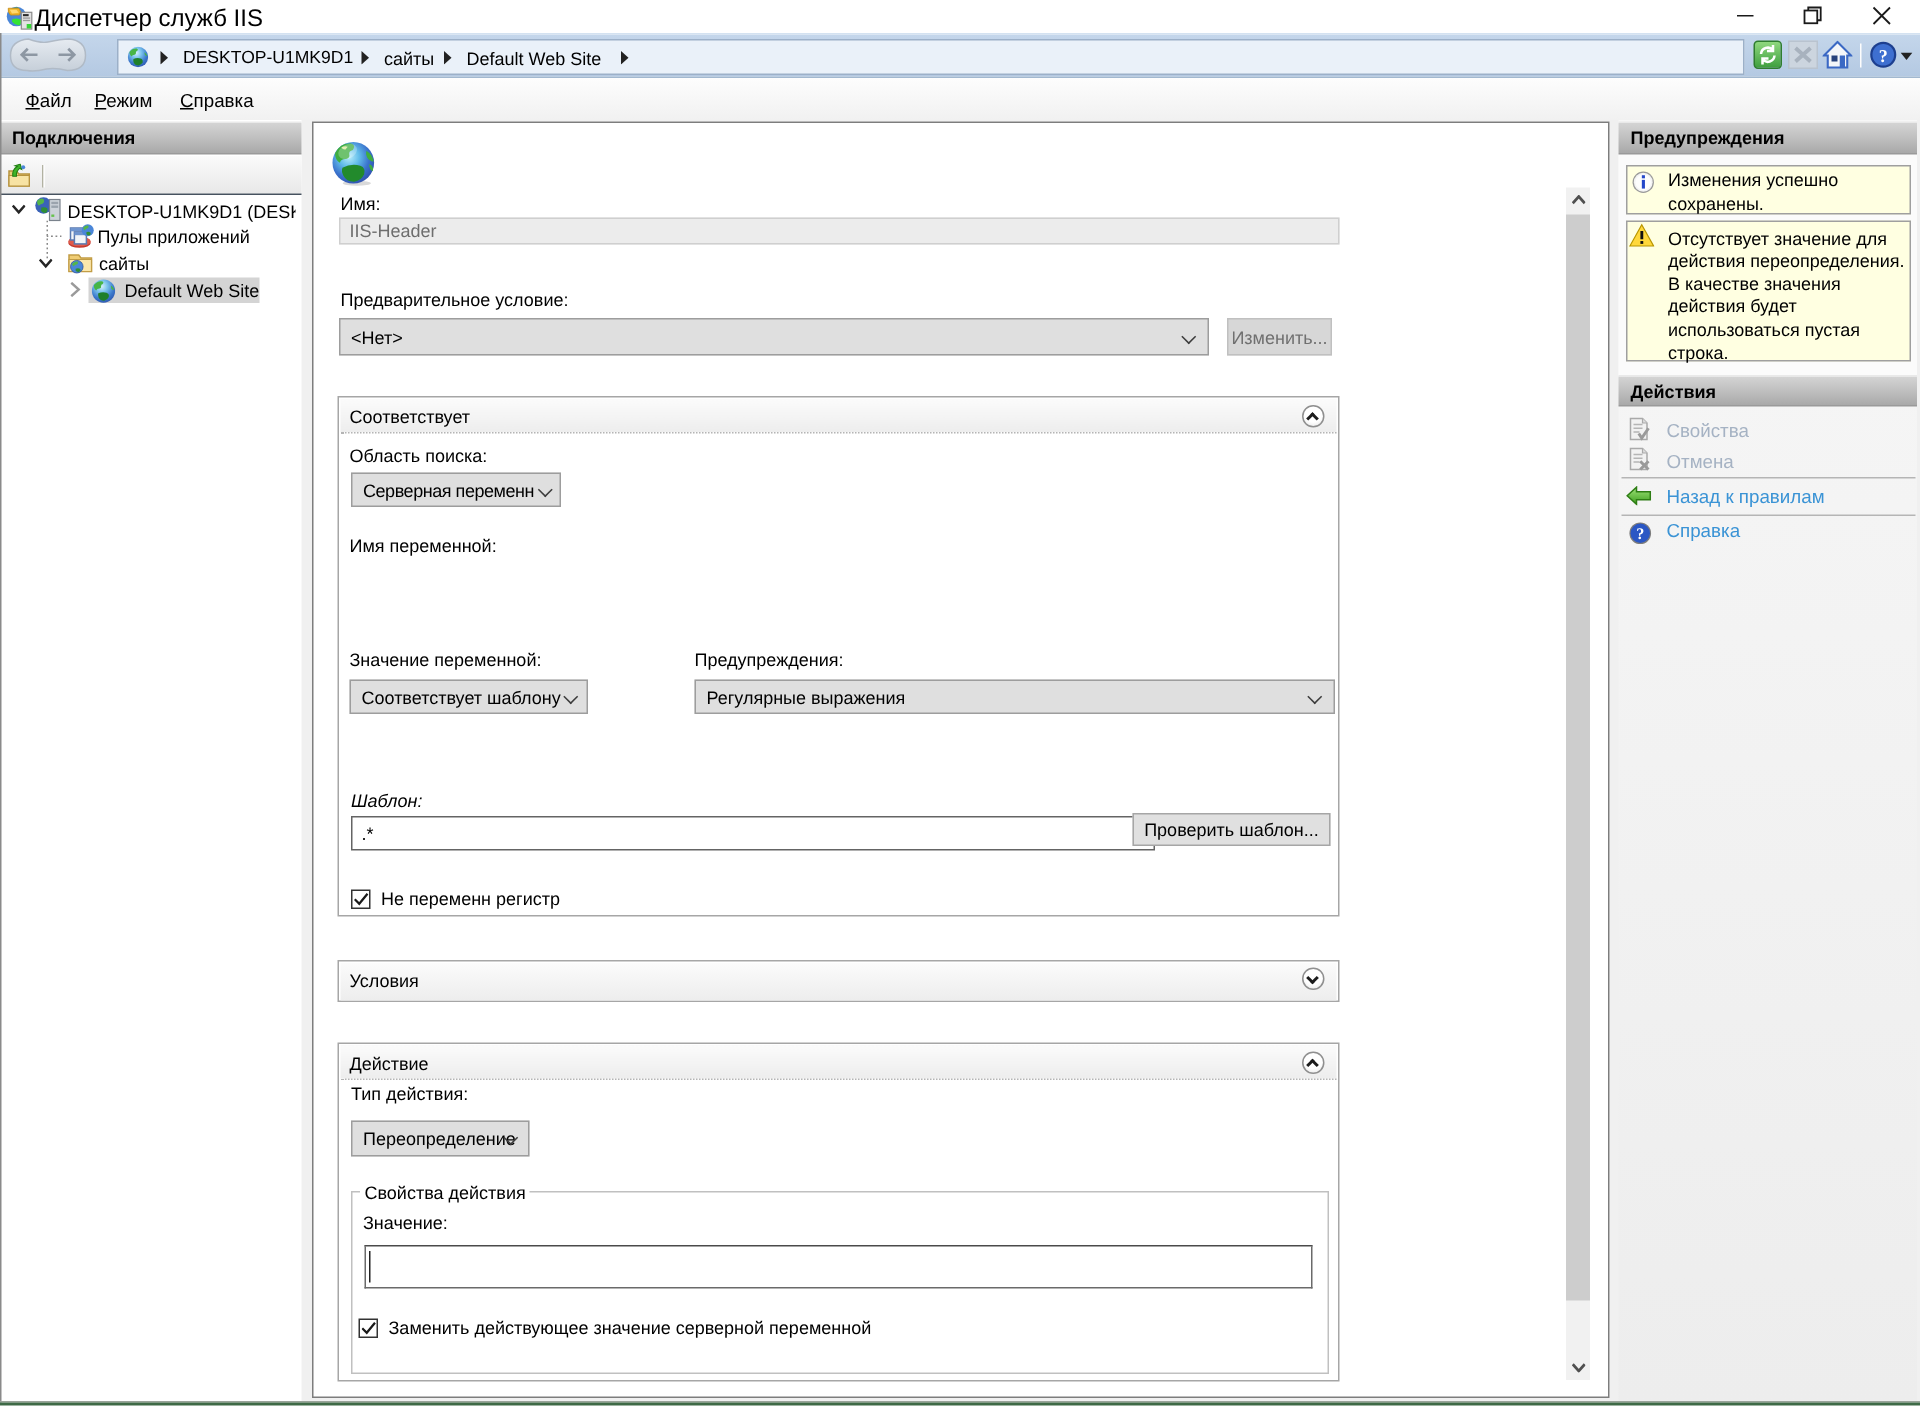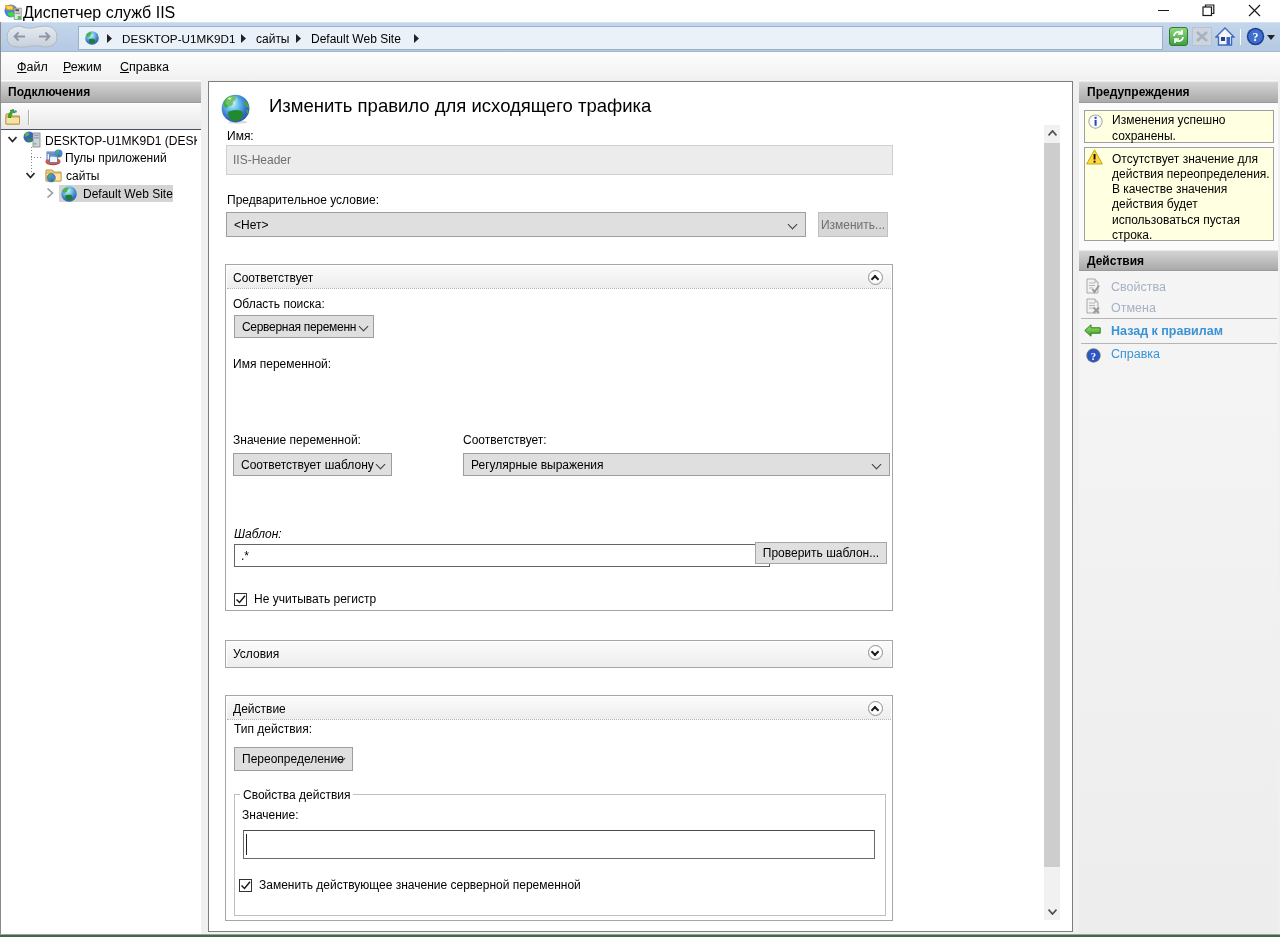--- a/index.html
+++ b/index.html
@@ -213,56 +213,55 @@
     </defs>
     <ellipse cx="18" cy="30" rx="10" ry="1.8" fill="#d9d9d9"></ellipse>
     <circle cx="15.5" cy="15.5" r="14.8" fill="url(#gl)"></circle>
     <path d="M2.6 8.5 Q6.5 1.2 13.8 1.8 Q17.5 2.8 15.2 6.4 Q12.2 7.2 12.6 9.4 Q13.4 12 10.4 12.8 Q6.6 12.6 6 15.4 Q3.2 13.8 2.8 11 Q2.4 9.5 2.6 8.5Z" fill="#3fae3f"></path>
     <path d="M7 4.5 Q9.5 3.2 11.5 4 L10 6 Q8 6.3 7 4.5Z" fill="#d8e89a"></path>
     <path d="M7.8 19 Q14 15.8 20.5 17.6 Q24.5 19.2 23.2 23.6 Q21.2 28 16.2 29 Q10.8 29.2 8.4 24.6 Q6.8 21.4 7.8 19Z" fill="#228a2c"></path>
     <path d="M24.8 7 Q29.4 9.8 30 14.8 Q26.8 14.4 25.2 11.4 Q24.2 8.8 24.8 7Z" fill="#3fae3f"></path>
     <path d="M26.8 16.5 Q30 17.2 29.4 21.5 Q26.8 20.6 26.8 16.5Z" fill="#3fae3f"></path>
     <ellipse cx="11.5" cy="7.5" rx="7" ry="5" fill="#ffffff" opacity="0.25" transform="rotate(-25 11.5 7.5)"></ellipse>
   </svg>
-  <div class="abs" style="left:269px;top:95px;font-size:18.5px;color:#000;">Изменить правило для исходящего трафика</div>
 
   <div class="lbl" style="left:227px;top:129px;">Имя:</div>
-  <div class="input" style="left:226px;top:145px;width:667px;height:30px;background:#ececec;border-color:#cfcfcf;color:#6e6e6e;">IIS-Header</div>
+  <div class="input" style="left:226px;top:145px;width:667px;height:18px;background:#ececec;border-color:#cfcfcf;color:#6e6e6e;">IIS-Header</div>
 
   <div class="lbl" style="left:227px;top:193px;">Предварительное условие:</div>
   <div class="combo" style="left:226px;top:212px;width:580px;height:25px;">&lt;Нет&gt;<span class="chev" style="right:9px;top:8px;"></span></div>
   <div class="btn" style="left:818px;top:212px;width:70px;height:25px;background:#d7d7d7;border-color:#c0c0c0;color:#707070;">Изменить...</div>
 
   <div class="gbox" style="left:225px;top:264px;width:668px;height:347px;">
     <div class="ghead ghead-dot"></div>
   </div>
   <div class="sectitle" style="left:233px;top:271px;">Соответствует</div>
   <div class="circbtn" style="left:868px;top:270px;">
       <span class="c" style="transform:rotate(45deg);"></span>
     </div>
 
   <div class="lbl" style="left:233px;top:297px;">Область поиска:</div>
   <div class="combo" style="left:234px;top:315px;width:140px;height:23px;letter-spacing:-0.3px;">Серверная переменн<span class="chev" style="right:6px;top:7px;"></span></div>
 
   <div class="lbl" style="left:233px;top:357px;">Имя переменной:</div>
 
   <div class="lbl" style="left:233px;top:433px;">Значение переменной:</div>
   <div class="combo" style="left:233px;top:453px;width:159px;height:23px;text-align:right;">Соответствует шаблону<span class="chev" style="right:7px;top:7px;"></span></div>
-  <div class="lbl" style="left:463px;top:433px;">Соответствует:</div>
+  <div class="lbl" style="left:463px;top:433px;">Предупреждения:</div>
   <div class="combo" style="left:463px;top:453px;width:427px;height:23px;">Регулярные выражения<span class="chev" style="right:9px;top:7px;"></span></div>
 
   <div class="lbl" style="left:234px;top:527px;font-style:italic;">Шаблон:</div>
   <div class="input" style="left:234px;top:544px;width:536px;height:23px;">.*</div>
   <div class="btn" style="left:755px;top:542px;width:132px;height:22px;background:#e0e0e0;border-color:#a6a6a6;">Проверить шаблон...</div>
 
   <div class="cb" style="left:234px;top:593px;"></div>
   <svg class="abs" style="left:236px;top:595px;" width="10" height="9" viewBox="0 0 10 9">
       <path d="M0.5 4.5 L3.5 7.5 L9 0.8" fill="none" stroke="#1a1a1a" stroke-width="1.5"></path>
     </svg>
-  <div class="lbl" style="left:254px;top:592px;">Не учитывать регистр</div>
+  <div class="lbl" style="left:254px;top:592px;">Не переменн регистр</div>
 
   <div class="gbox" style="left:225px;top:640px;width:668px;height:28px;">
     <div class="ghead" style="height:25px;"></div>
   </div>
   <div class="sectitle" style="left:233px;top:647px;">Условия</div>
   <div class="circbtn" style="left:868px;top:645px;">
       <span class="c" style="transform:rotate(225deg);top:2.5px;"></span>
     </div>
 
   <div class="gbox" style="left:225px;top:695px;width:668px;height:226px;">
@@ -340,21 +339,21 @@
 
   <svg class="abs" style="left:1084px;top:324px;" width="17" height="13" viewBox="0 0 17 13">
     <defs>
         <linearGradient id="ga" x1="0" y1="0" x2="0" y2="1">
           <stop offset="0" stop-color="#9fe37a"></stop>
           <stop offset="1" stop-color="#3e9f1e"></stop>
         </linearGradient>
       </defs>
     <path d="M7 0.8 V3.8 H16.2 V9.2 H7 V12.2 L0.8 6.5Z" fill="url(#ga)" stroke="#2e7d14" stroke-width="1"></path>
   </svg>
-  <div class="alink" style="left:1111px;top:324px;font-weight:bold;">Назад к правилам</div>
+  <div class="alink" style="left:1111px;top:324px;">Назад к правилам</div>
 
   <div class="sep" style="left:1081px;top:343px;width:196px;"></div>
 
   <svg class="abs" style="left:1086px;top:348px;" width="15" height="15" viewBox="0 0 16 16">
     <circle cx="8" cy="8" r="7.7" fill="#7d7d7d"></circle>
     <circle cx="8" cy="8" r="6.9" fill="#2b57c4"></circle>
     <text x="8" y="12.4" font-size="11.5" font-weight="bold" fill="#fff" text-anchor="middle" font-family="Liberation Serif">?</text>
   </svg>
   <div class="alink" style="left:1111px;top:347px;">Справка</div>
 

